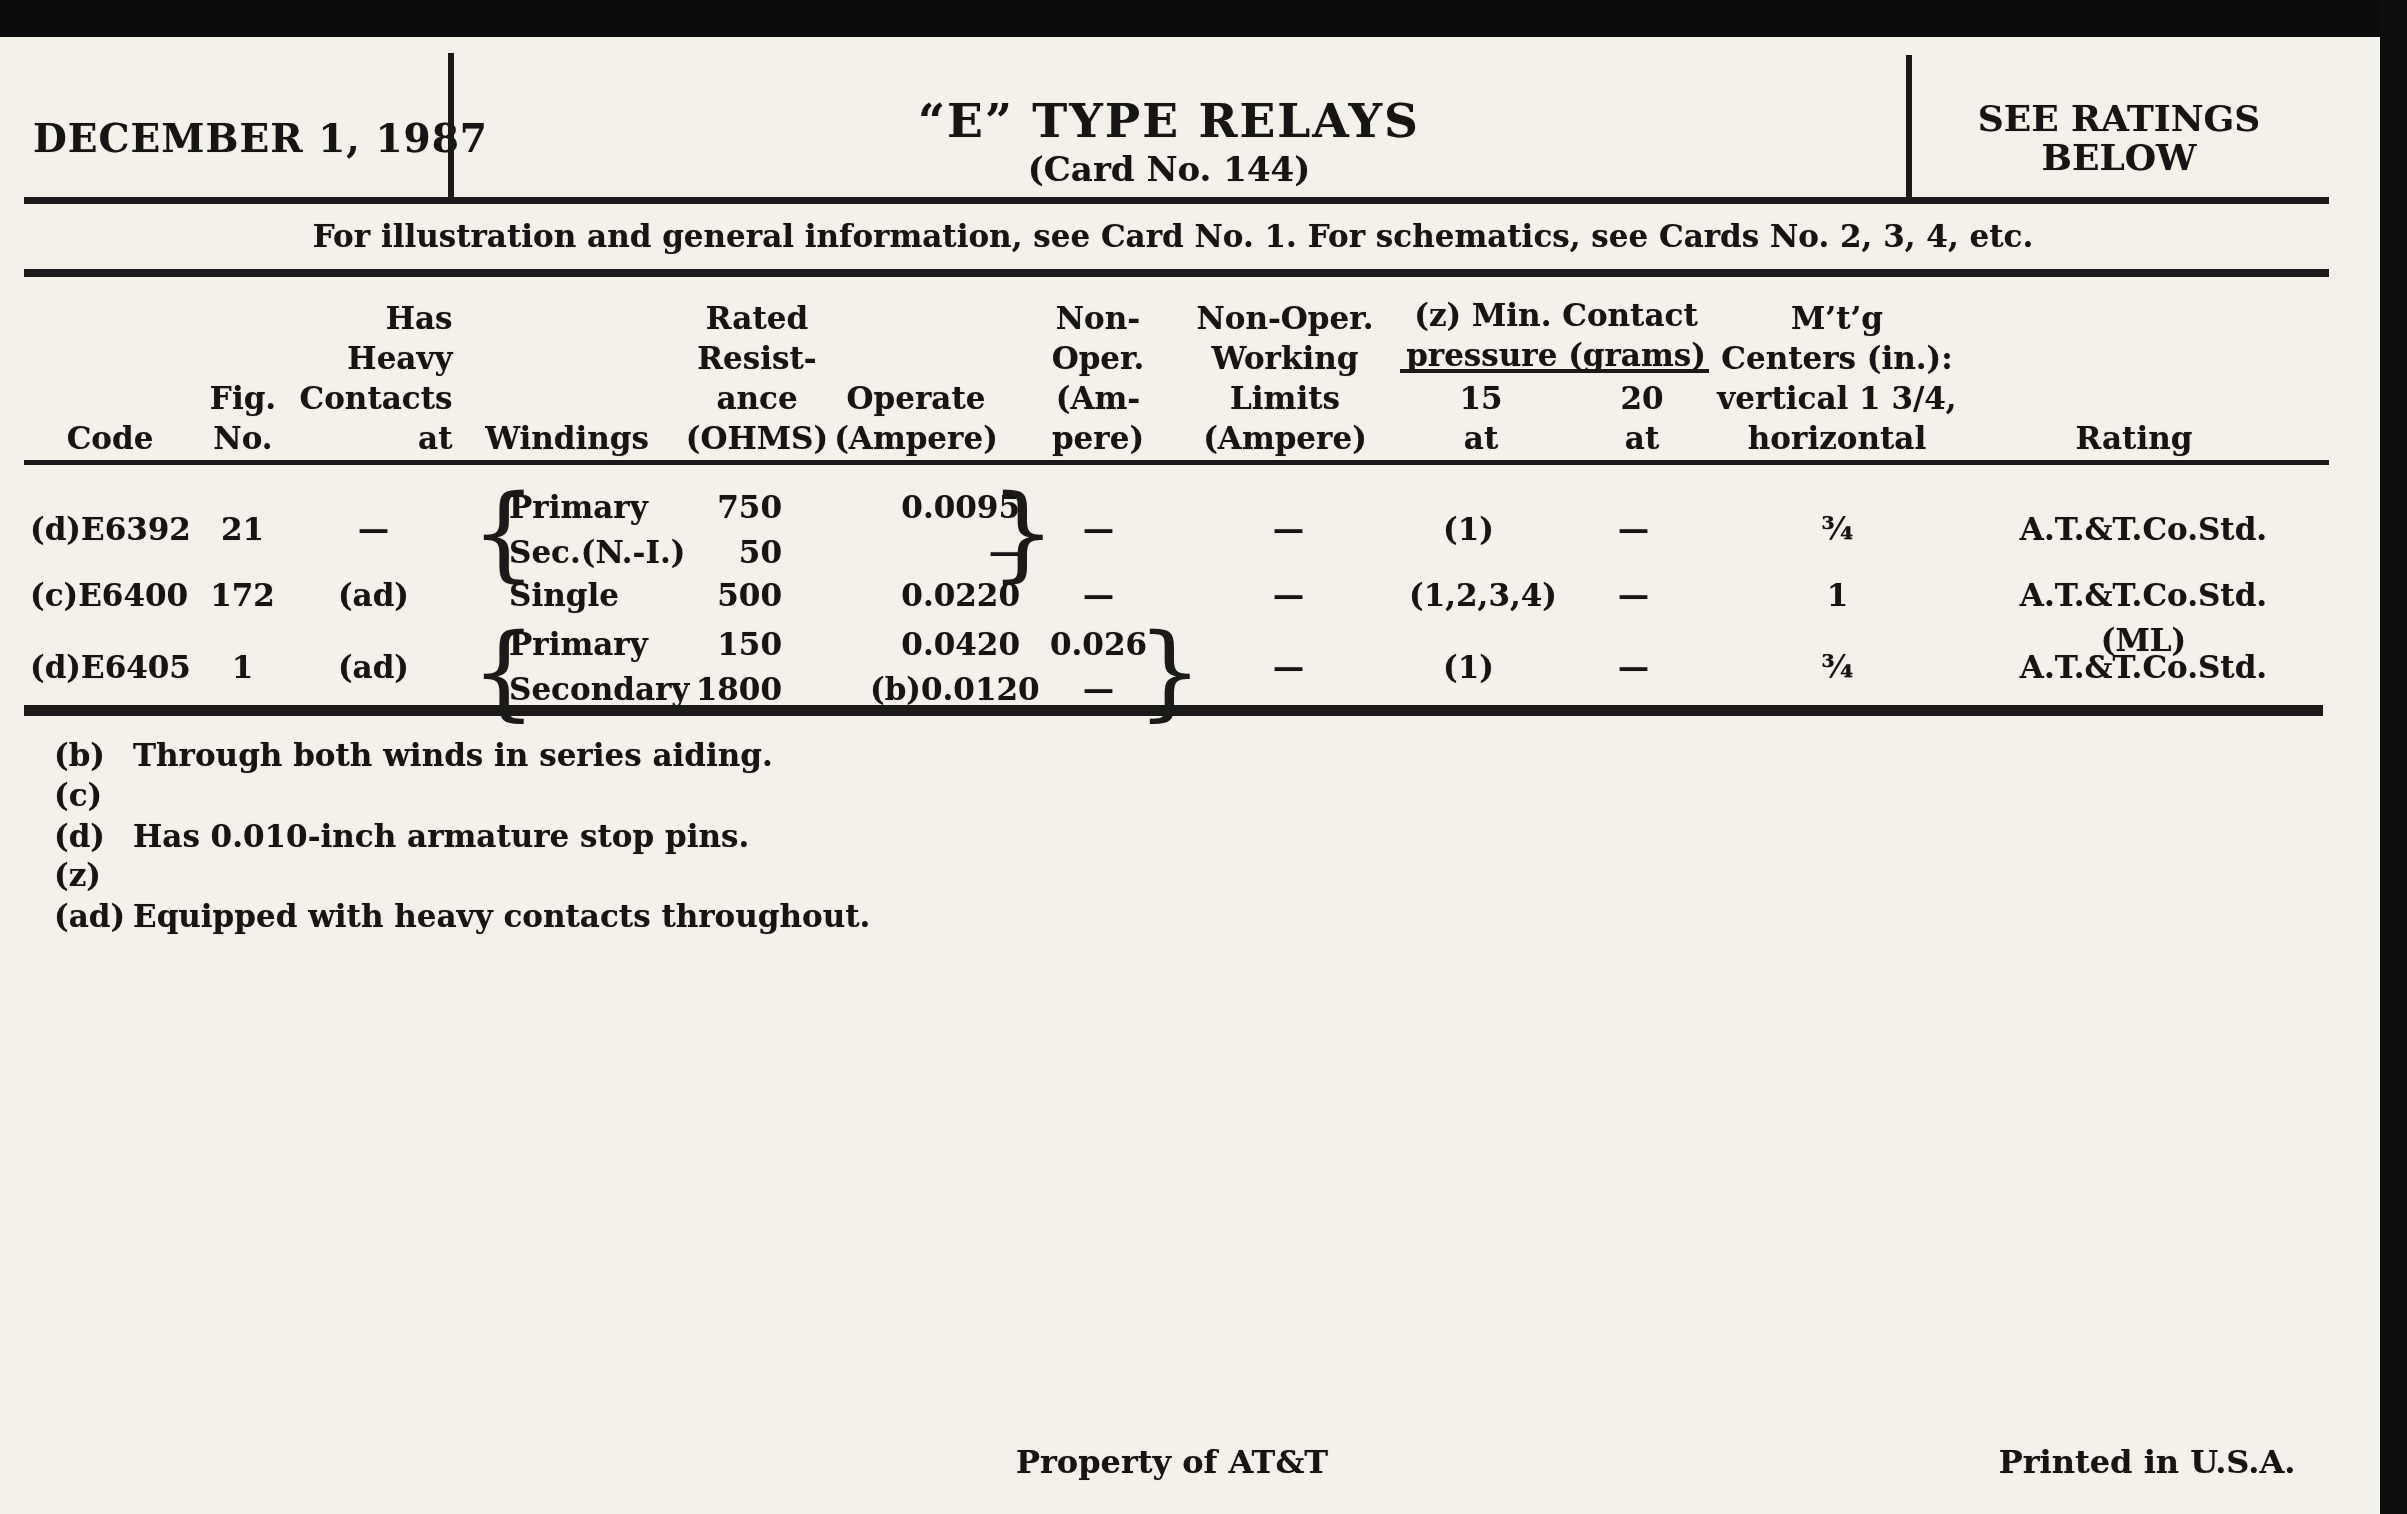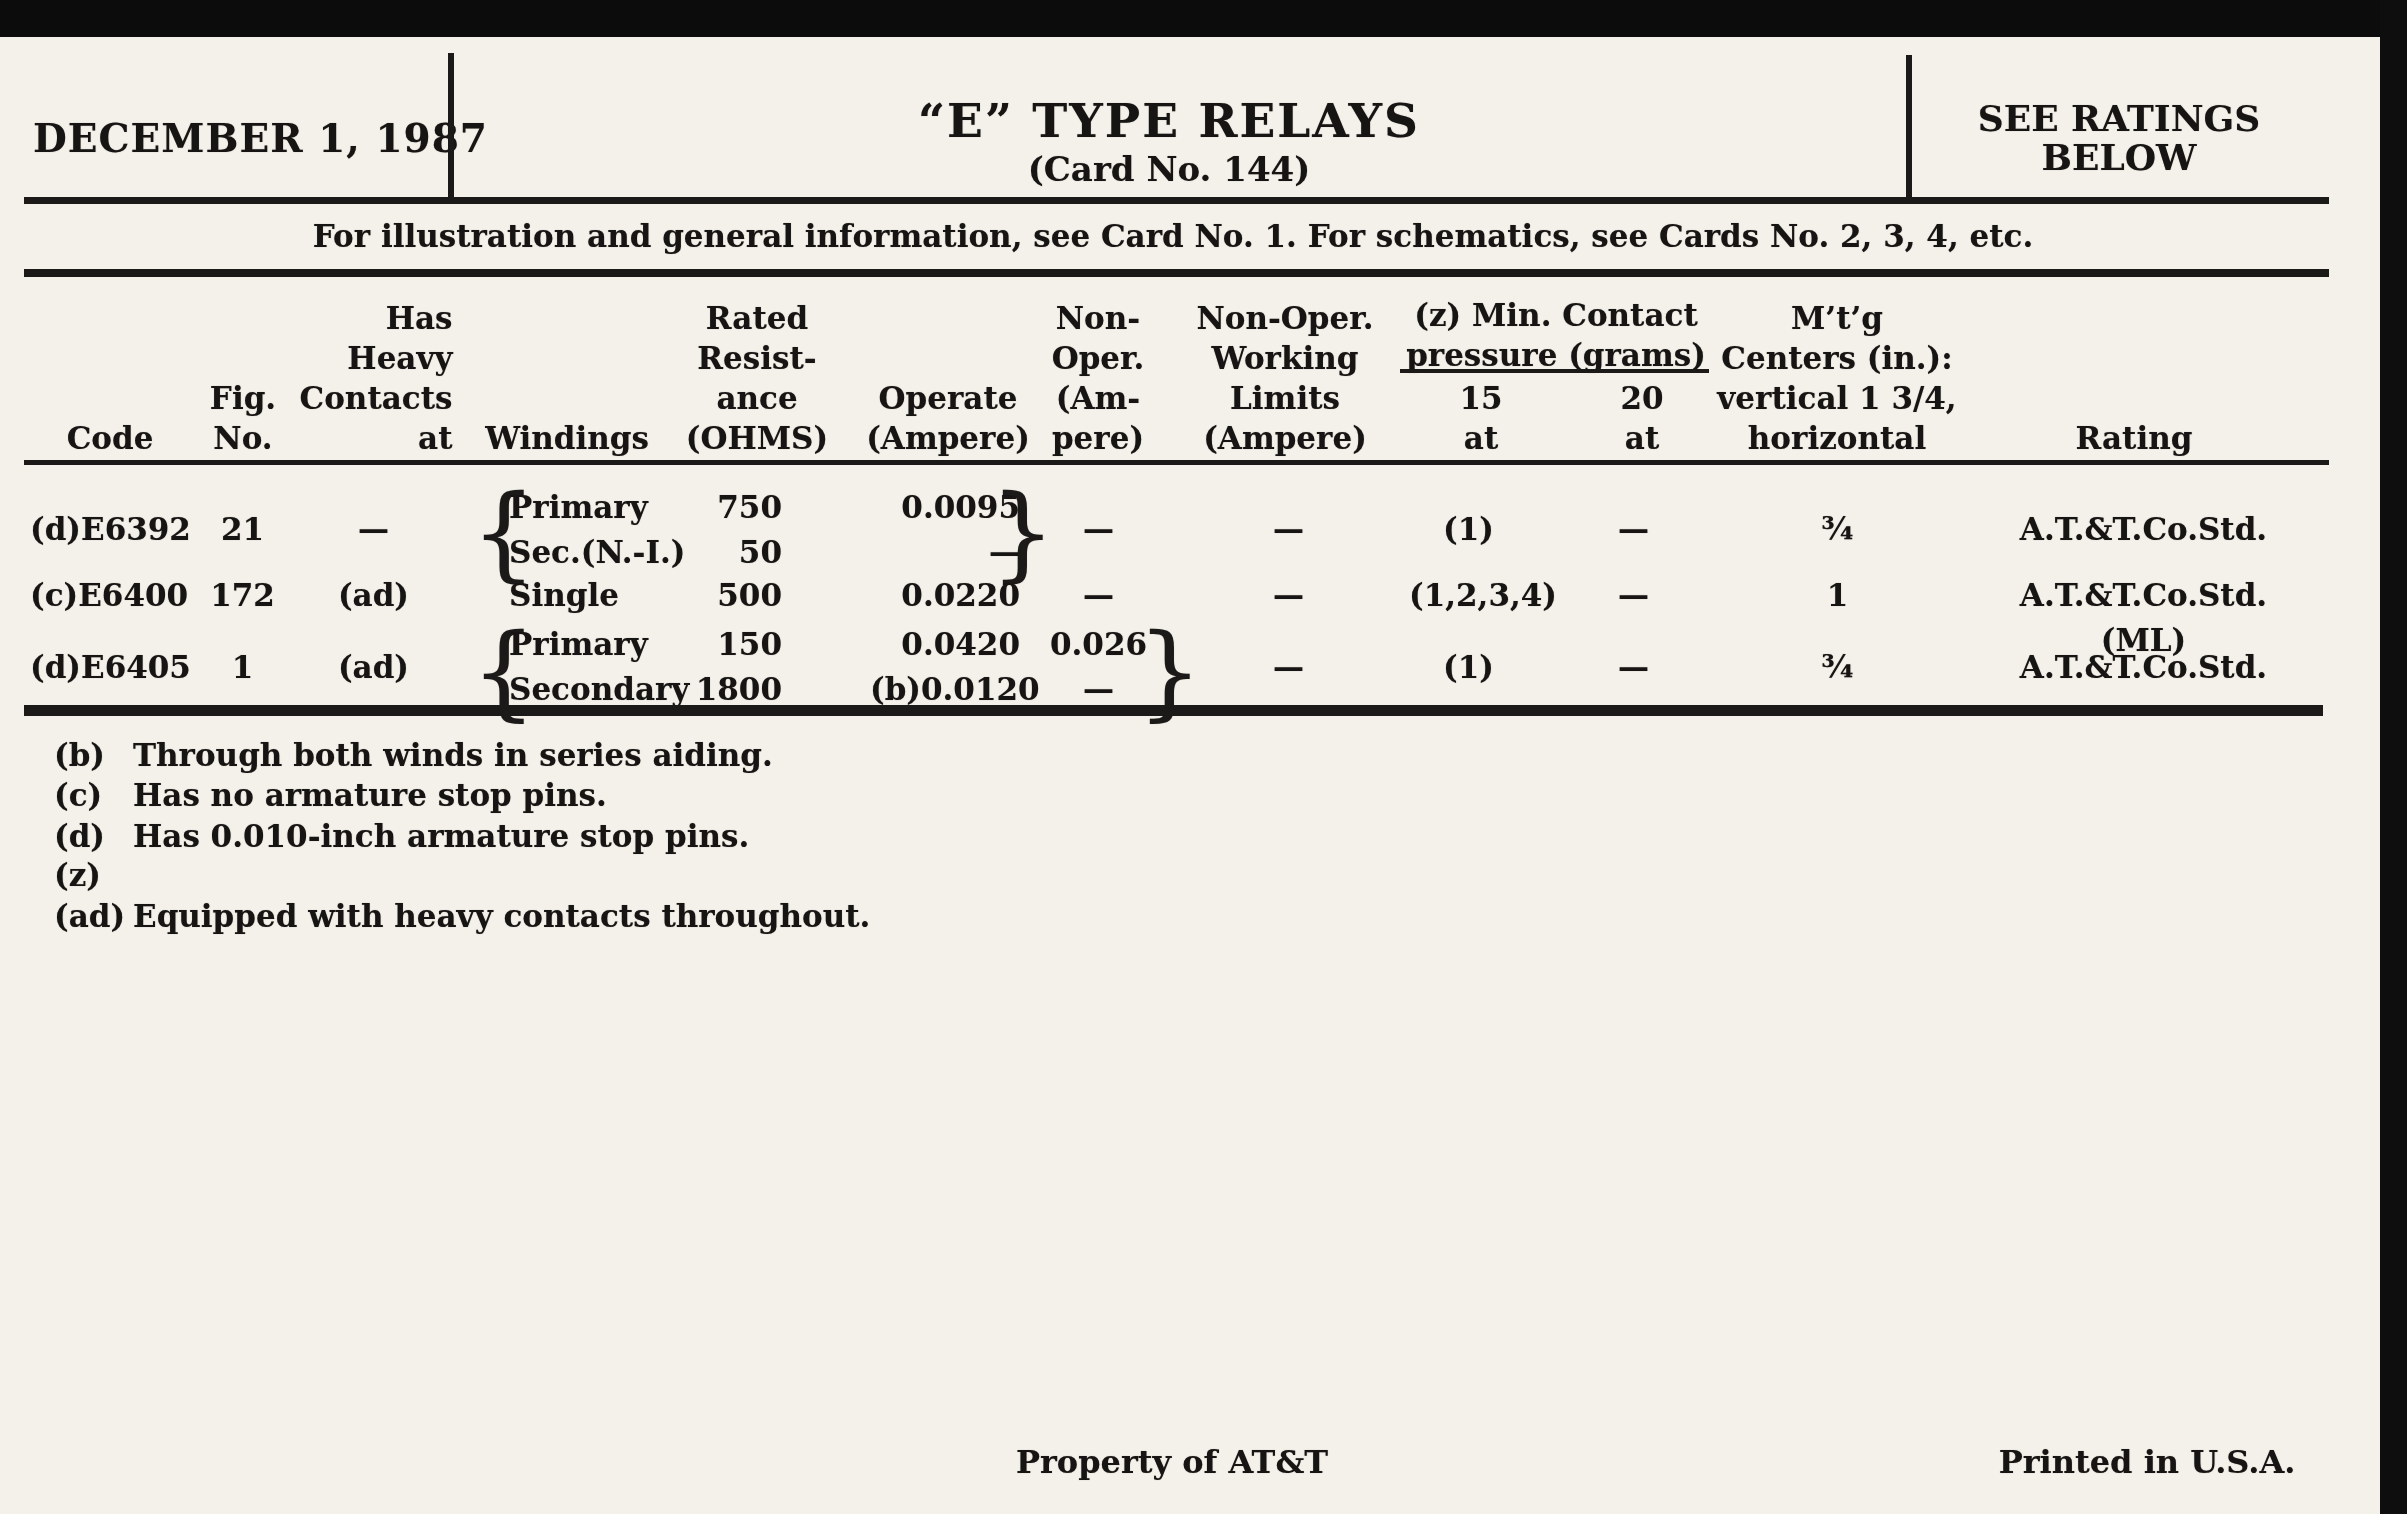--- a/index.html
+++ b/index.html
@@ -25,21 +25,21 @@
 
   .hdr-date{position:absolute;left:33px;top:115px;font-size:39px;font-weight:700;letter-spacing:1px;white-space:nowrap;}
   .hdr-title{position:absolute;left:1169px;top:93px;transform:translateX(-50%);font-size:47px;font-weight:700;letter-spacing:2px;white-space:nowrap;}
   .hdr-sub{position:absolute;left:1169px;top:149px;transform:translateX(-50%);font-size:34px;font-weight:700;white-space:nowrap;}
   .hdr-ratings{position:absolute;left:2119px;top:99px;transform:translateX(-50%);font-size:36px;font-weight:700;text-align:center;line-height:39px;white-space:pre-line;}
   .info-line{position:absolute;left:1173px;top:218px;transform:translateX(-50%);font-size:31px;font-weight:700;white-space:nowrap;}
 
   .th{position:absolute;bottom:1057px;transform:translateX(-50%);text-align:center;
       font-size:31px;font-weight:700;line-height:40px;white-space:pre-line;}
   .th-code{left:110px;} .th-fig{left:243px;} .th-heavy{left:376px;text-align:right;}
-  .th-wind{left:567px;} .th-res{left:757px;} .th-op{left:916px;margin-left:32px;}
+  .th-wind{left:567px;} .th-res{left:757px;} .th-op{left:916px;}
   .th-nonop{left:1098px;} .th-work{left:1285px;} .th-p15{left:1481px;}
   .th-p20{left:1642px;} .th-mtg{left:1837px;} .th-rating{left:2134px;}
   .th-group{position:absolute;left:1556px;top:295px;transform:translateX(-50%);text-align:center;
       font-size:31px;font-weight:700;line-height:40px;white-space:pre-line;}
 
   .trow{position:absolute;left:0;width:2408px;}
   .row1{top:481px;height:117px;}
   .row2{top:569px;height:53px;}
   .row3{top:618px;height:99px;}
   .cell{position:absolute;font-size:31px;font-weight:700;line-height:45px;white-space:pre-line;}
@@ -187,21 +187,20 @@
   </div>
 
   <div class="rule rule-e"></div>
 
   <div class="fnote fn1">
     <span class="fn-label txt">(b)</span>
     <span class="fn-text txt">Through both winds in series aiding.</span>
   </div>
   <div class="fnote fn2">
     <span class="fn-label txt">(c)</span>
-    <span class="fn-text txt">Has no armature stop pins.</span>
   </div>
   <div class="fnote fn3">
     <span class="fn-label txt">(d)</span>
     <span class="fn-text txt">Has 0.010-inch armature stop pins.</span>
   </div>
   <div class="fnote fn4">
     <span class="fn-label txt">(z)</span>
   </div>
   <div class="fnote fn5">
     <span class="fn-label txt">(ad)</span>

